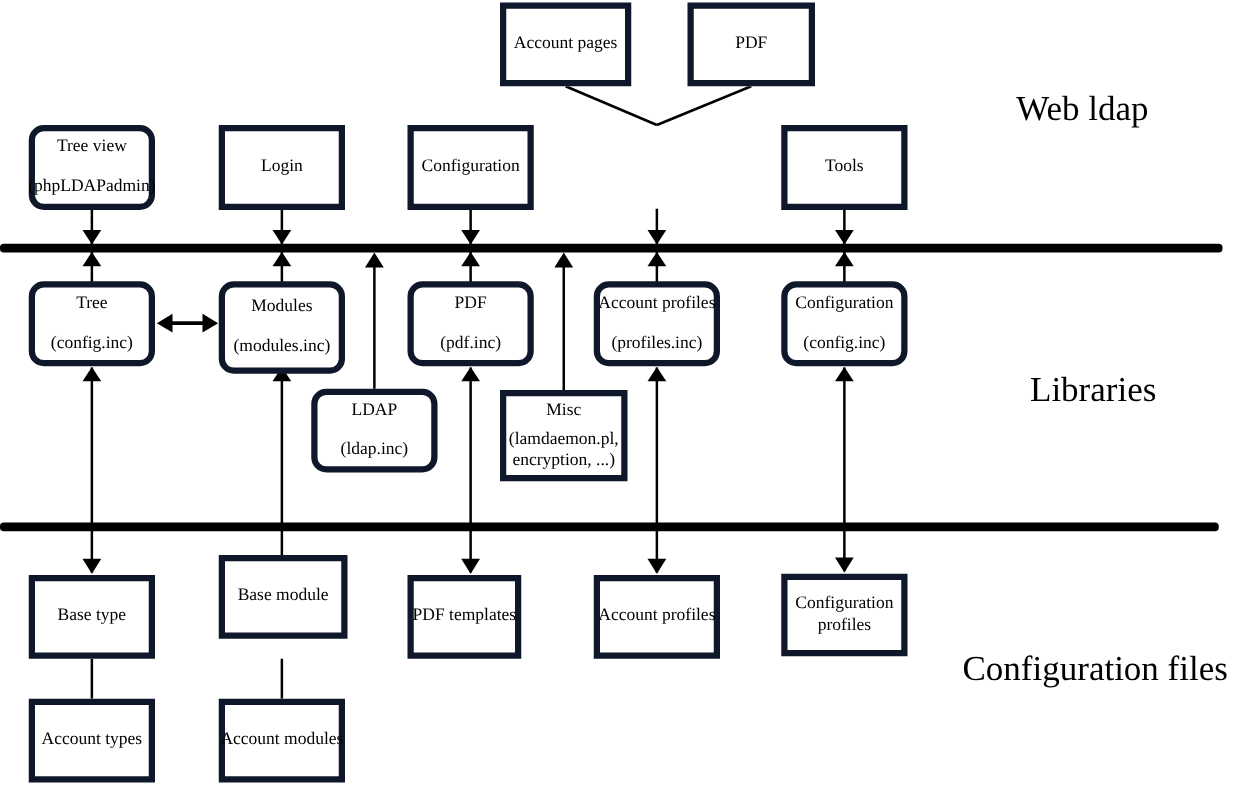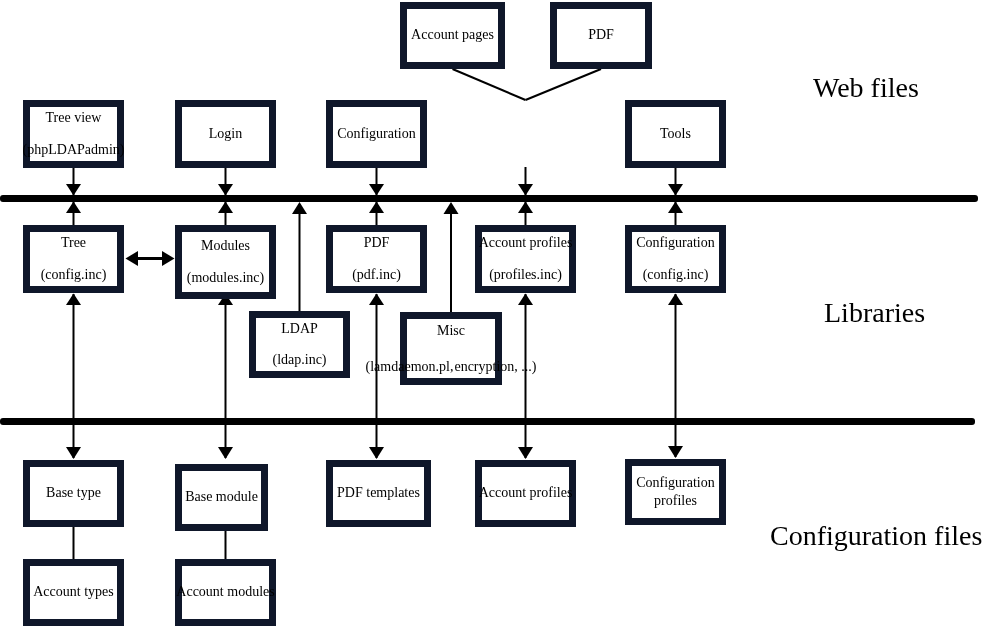--- a/index.html
+++ b/index.html
@@ -3,27 +3,27 @@
 <meta charset="utf-8">
 <style>
   html,body { margin:0; padding:0; background:#ffffff; }
   #stage {
     position:relative; width:988px; height:628px; background:#ffffff;
     font-family:"Liberation Serif", serif; color:#000; overflow:hidden;
   }
   #connectors { position:absolute; left:0; top:0; width:988px; height:628px; }
   .box {
     position:absolute; box-sizing:border-box;
-    border:7px solid #0f172a; background:#fff;
+    border:5px solid #0f172a; background:#fff;
     display:flex; flex-direction:column; align-items:center; justify-content:center;
     text-align:center; font-size:14px; line-height:1.15; white-space:nowrap;
   }
-  .box.gap2 { gap:15px; }
+  .box.gap2 { gap:15px;border-radius:12px; }
   .box.misc { justify-content:space-between; padding:4px 0 3px 0; }
-  .box.misc .misc-bottom { display:flex; flex-direction:row; gap:1px; }
+  .box.misc .misc-bottom { display:flex; flex-direction:column; gap:1px; }
   .box.tight { gap:2px; }
   .layer-label { position:absolute; font-size:28px; line-height:1; }
 </style>
 </head>
 <body>
 
 <div id="stage">
 
   <svg id="connectors" viewBox="0 0 988 628" xmlns="http://www.w3.org/2000/svg">
 
@@ -154,38 +154,38 @@
     <span>Misc</span>
     <div class="misc-bottom">
       <span>(lamdaemon.pl,</span>
       <span>encryption, ...)</span>
     </div>
   </div>
 
   <div class="box" style="left:23px;top:460px;width:101px;height:67px">
     <span>Base type</span>
   </div>
-  <div class="box" style="left:175px;top:464px;width:93px;height:67px">
+  <div class="box" style="left:175px;top:444px;width:103px;height:67px">
     <span>Base module</span>
   </div>
-  <div class="box" style="left:326px;top:460px;width:105px;height:67px">
+  <div class="box" style="left:326px;top:460px;width:91px;height:67px">
     <span>PDF templates</span>
   </div>
   <div class="box" style="left:475px;top:460px;width:101px;height:67px">
     <span>Account profiles</span>
   </div>
   <div class="box tight" style="left:625px;top:459px;width:101px;height:66px">
     <span>Configuration</span>
     <span>profiles</span>
   </div>
 
   <div class="box" style="left:23px;top:559px;width:101px;height:67px">
     <span>Account types</span>
   </div>
   <div class="box" style="left:175px;top:559px;width:101px;height:67px">
     <span>Account modules</span>
   </div>
 
-  <div class="layer-label" style="left:813px;top:74px">Web files</div>
+  <div class="layer-label" style="left:813px;top:74px">Web ldap</div>
   <div class="layer-label" style="left:824px;top:299px">Libraries</div>
   <div class="layer-label" style="left:770px;top:522px">Configuration files</div>
 
 </div>
 
 </body></html>

